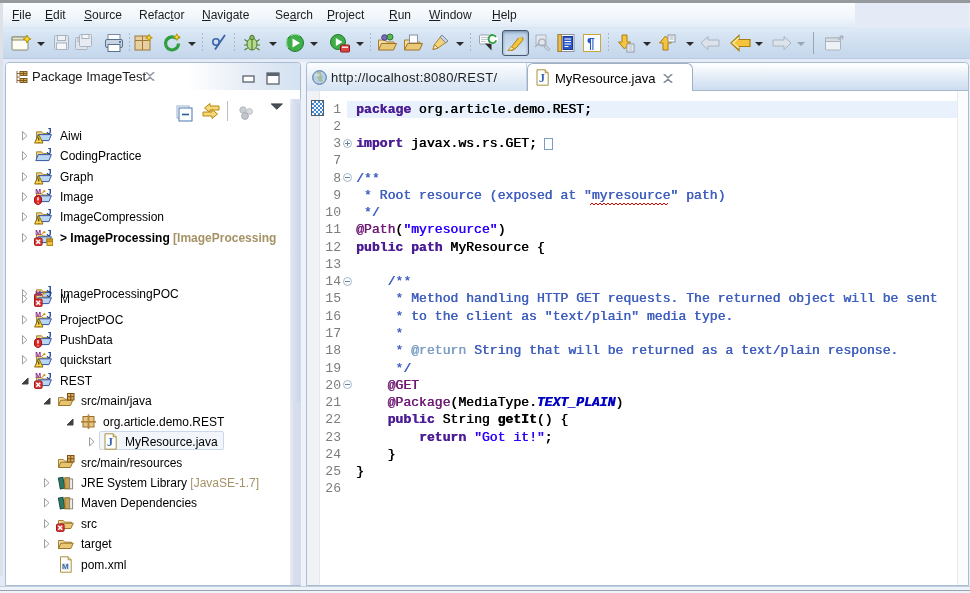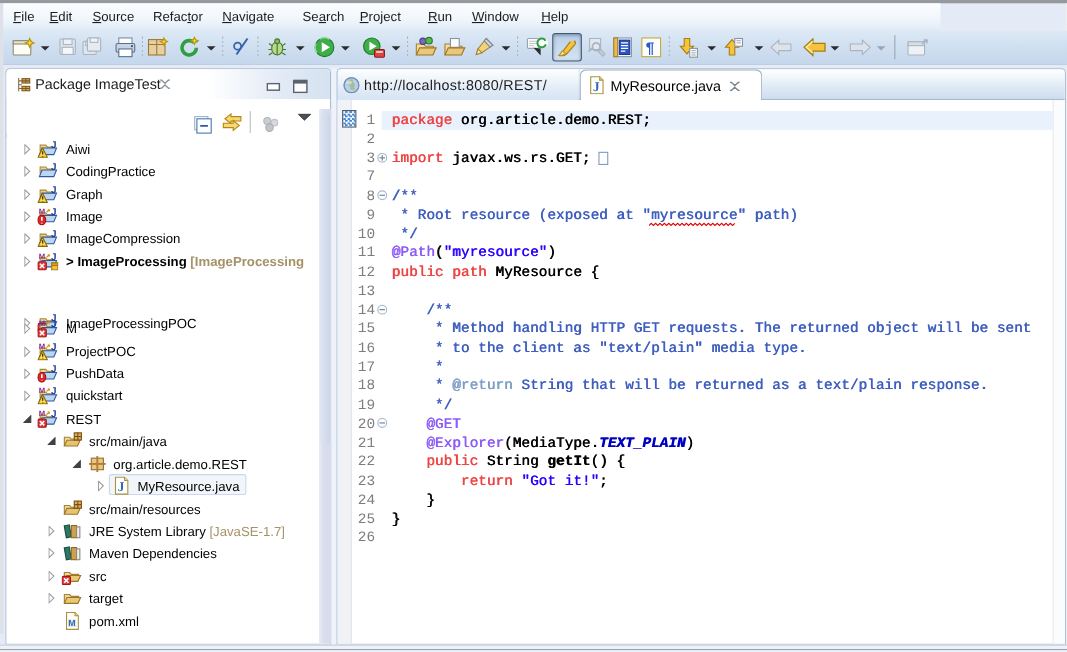--- a/index.html
+++ b/index.html
@@ -50,25 +50,25 @@
 #etab2 .t { position:absolute; left:27px; top:7px; font-size:13px; color:#000; }
 
 #codearea { position:absolute; left:0; top:28px; width:661px; height:494px; background:#fff; }
 #annruler { position:absolute; left:0; top:0; width:13px; height:494px; background:#f0f2f5; border-right:1px solid #e3e6ea; }
 #selbox { position:absolute; left:4px; top:9px; width:13px; height:16px; border:1px solid #4e5d6c;
   background:repeating-conic-gradient(#4285cf 0% 25%, #f4f8fc 25% 50%); background-size:4px 4px; }
 #curline { position:absolute; left:40px; top:9.6px; width:611px; height:17.3px; background:#e8f1fc; }
 #lnums, #codepre { position:absolute; top:9.55px; margin:0; font-family:"Liberation Mono", monospace; font-size:13.1px; line-height:17.26px; }
 #lnums { left:8px; width:26px; text-align:right; color:#7d7d7d; }
 #codepre { left:49px; color:#000; text-shadow:0.5px 0 0 currentColor; }
-.k { color:#ef4444; font-weight:normal; }
+.k { color:#4c1d95; font-weight:bold; }
 .s { color:#2a00ff; }
 .j { color:#3f5fbf; }
 .jt { color:#7c9ec4; }
-.an { color:#8b5cf6; }
+.an { color:#701a75; }
 .sf { color:#0000c0; font-style:italic; font-weight:bold; }
 .md { font-weight:bold; }
 .fold { position:absolute; left:36px; width:9px; height:9px; border:1px solid #a3b8ce; border-radius:50%; background:#fdfefe; }
 .fold:before, .fold.minus:before { content:""; position:absolute; left:1px; top:3px; width:5px; height:1px; background:#6b7f95; }
 .fold.plus:after { content:""; position:absolute; left:3px; top:1px; width:1px; height:5px; background:#6b7f95; }
 #foldbox { position:absolute; left:237px; top:46.7px; width:9px; height:12px; border:1px solid #7d9cc4; background:#fff; }
 #squig { position:absolute; left:283px; top:110.5px; width:79px; height:4px; }
 #overview { left:957px; top:91px; width:11px; height:494px; background:#fbfcfd; border-left:1px solid #e6ebf1;}
 #botstrip { left:0; top:586px; width:970px; height:7px; background:#eef2f9; border-top:1px solid #c3cedd; }
 #botline { left:0; top:590px; width:970px; height:1px; background:#9aa2ad; }
@@ -614,21 +614,21 @@
 <span class="an">@Path</span>(<span class="s">"myresource"</span>)
 <span class="k">public</span> <span class="k">path</span> MyResource {
 
     <span class="j">/**</span>
 <span class="j">     * Method handling HTTP GET requests. The returned object will be sent</span>
 <span class="j">     * to the client as "text/plain" media type.</span>
 <span class="j">     *</span>
 <span class="j">     * <span class="jt">@return</span> String that will be returned as a text/plain response.</span>
 <span class="j">     */</span>
     <span class="an">@GET</span>
-    <span class="an">@Explorer</span>(MediaType.<span class="sf">TEXT_PLAIN</span>)
+    <span class="an">@Package</span>(MediaType.<span class="sf">TEXT_PLAIN</span>)
     <span class="k">public</span> String <span class="md">getIt</span>() {
         <span class="k">return</span> <span class="s">"Got it!"</span>;
     }
 }
 </pre>
     <div class="fold plus" style="top:47.6px;"></div>
     <div class="fold minus" style="top:82.1px;"></div>
     <div class="fold minus" style="top:185.8px;"></div>
     <div class="fold minus" style="top:289.4px;"></div>
     <div id="foldbox"></div>

